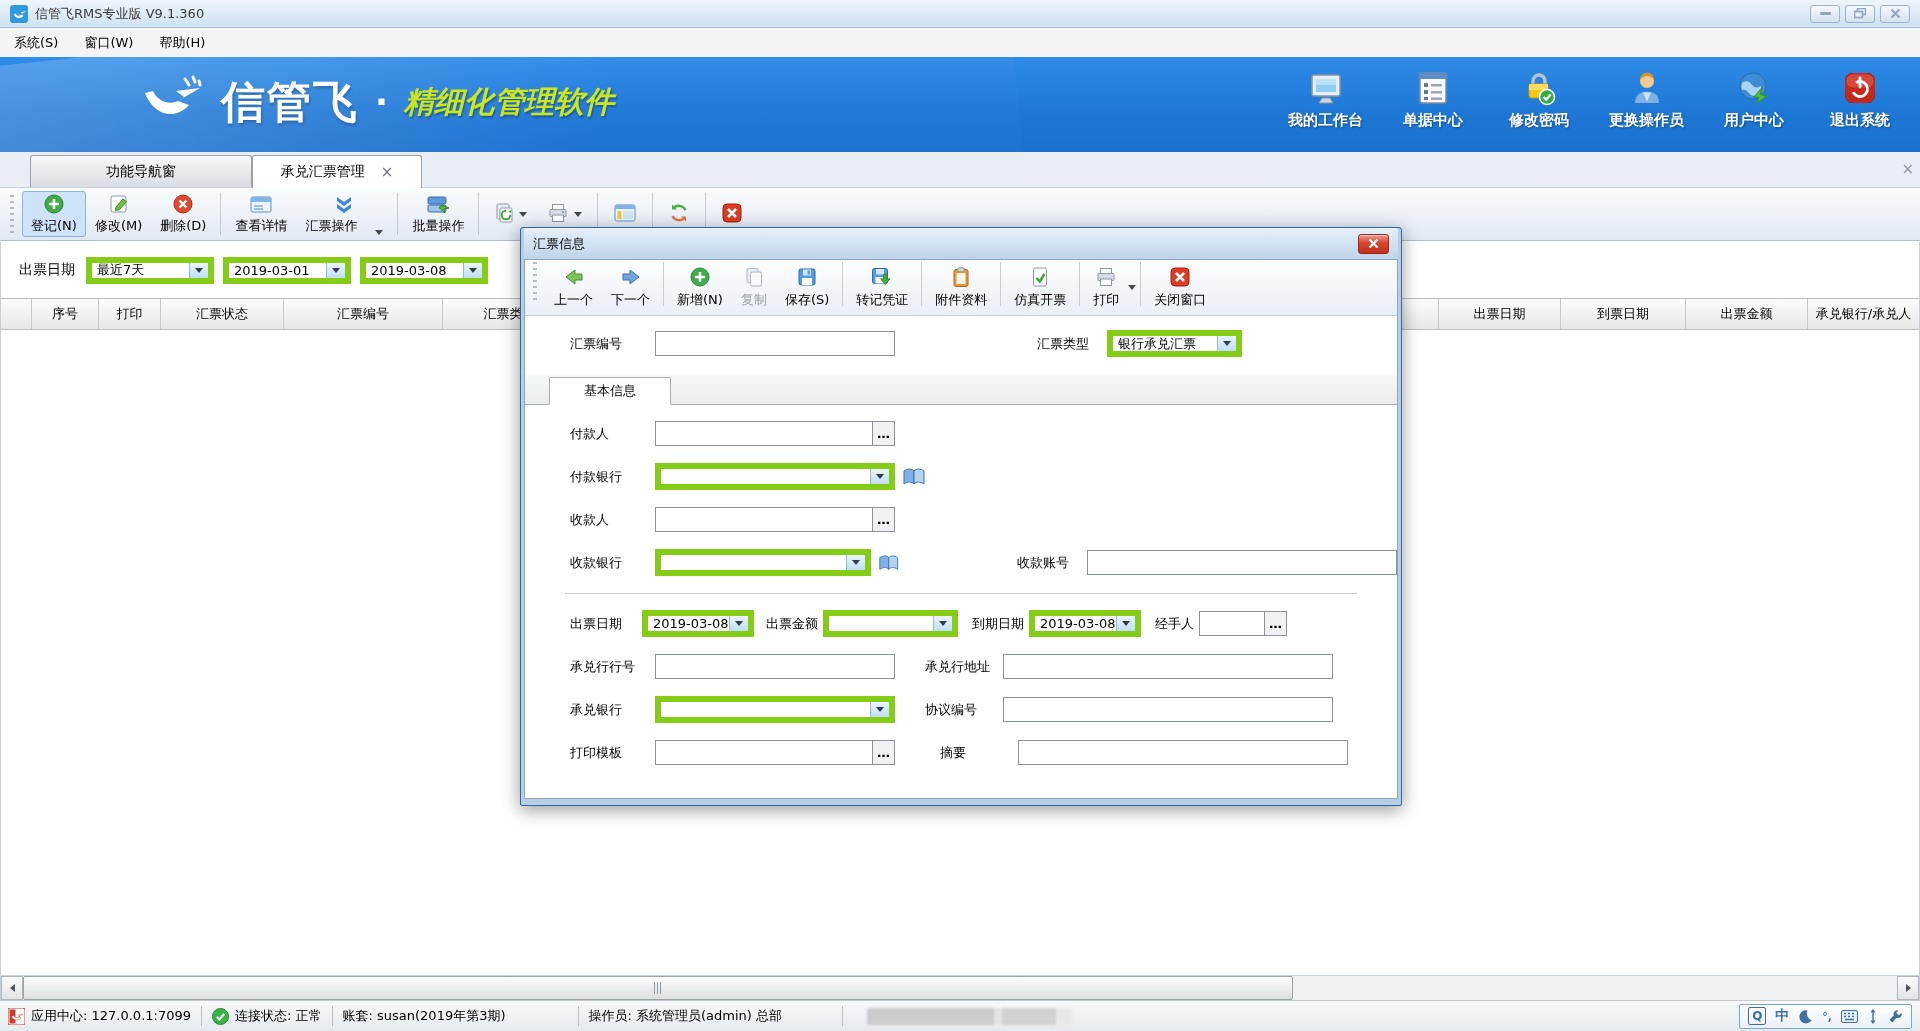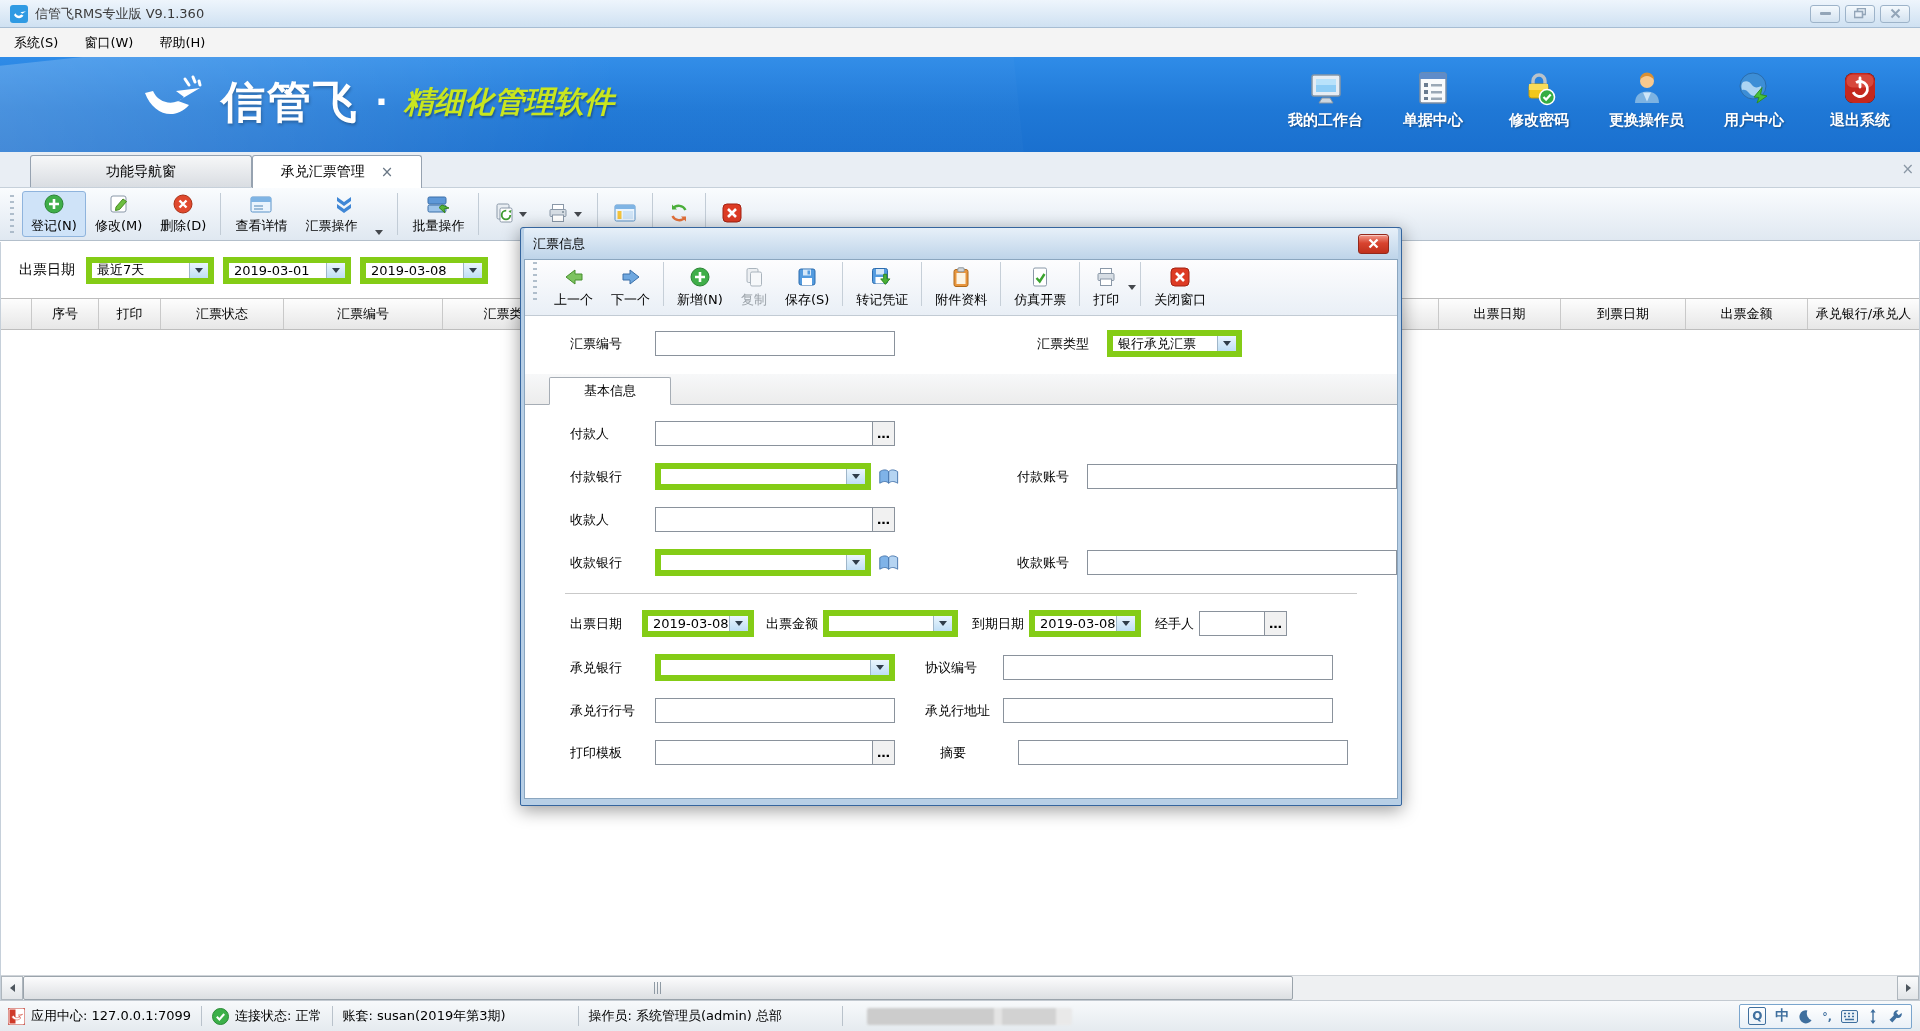--- a/index.html
+++ b/index.html
@@ -704,26 +704,20 @@
           <span class="combo w240">
             <span class="cval"></span>
             <span class="cbtn">
                 <i></i>
               </span>
           </span>
           <svg class="book-ico" viewBox="0 0 24 20">
             <path d="M2 4c4-2.6 7.5-2.6 10 0v13c-2.5-2.6-6-2.6-10 0z" fill="#7fb3e8" stroke="#3f6fa8"></path>
             <path d="M22 4c-4-2.6-7.5-2.6-10 0v13c2.5-2.6 6-2.6 10 0z" fill="#b5d4f2" stroke="#3f6fa8"></path>
           </svg>
-          <span class="rgroup" style="margin-left:118px">
-            <span class="flabel" style="width:70px">付款账号</span>
-            <span class="tinput w310">
-                <input style="">
-              </span>
-          </span>
         </div>
 
         <div class="frow">
           <span class="flabel">收款人</span>
           <span class="tinput w240">
             <input style="">
             <span class="dots-btn">…</span>
           </span>
         </div>
 
@@ -768,53 +762,53 @@
           <span class="combo w112">
             <span class="cval">2019-03-08</span>
             <span class="cbtn">
                 <i></i>
               </span>
           </span>
           <span class="flabel-inline" style="margin-left:14px">经手人</span>
           <span class="tinput w88">
             <input style="">
             <span class="dots-btn">…</span>
-          </span>
-        </div>
-
-        <div class="frow">
-          <span class="flabel">承兑银行</span>
-          <span class="combo w240">
-            <span class="cval"></span>
-            <span class="cbtn">
-                <i></i>
-              </span>
-          </span>
-          <span class="rgroup" style="margin-left:30px">
-            <span class="flabel" style="width:78px">协议编号</span>
-            <span class="tinput" style="width:330px">
-                <input style="">
-              </span>
           </span>
         </div>
 
         <div class="frow">
           <span class="flabel">承兑行行号</span>
           <span class="tinput w240">
               <input style="">
             </span>
           <span class="rgroup" style="margin-left:30px">
             <span class="flabel" style="width:78px">承兑行地址</span>
             <span class="tinput" style="width:330px">
                 <input style="">
               </span>
           </span>
         </div>
 
         <div class="frow">
+          <span class="flabel">承兑银行</span>
+          <span class="combo w240">
+            <span class="cval"></span>
+            <span class="cbtn">
+                <i></i>
+              </span>
+          </span>
+          <span class="rgroup" style="margin-left:30px">
+            <span class="flabel" style="width:78px">协议编号</span>
+            <span class="tinput" style="width:330px">
+                <input style="">
+              </span>
+          </span>
+        </div>
+
+        <div class="frow">
           <span class="flabel">打印模板</span>
           <span class="tinput w240">
             <input style="">
             <span class="dots-btn">…</span>
           </span>
           <span class="rgroup" style="margin-left:45px">
             <span class="flabel" style="width:78px">摘要</span>
             <span class="tinput" style="width:330px">
                 <input style="">
               </span>

